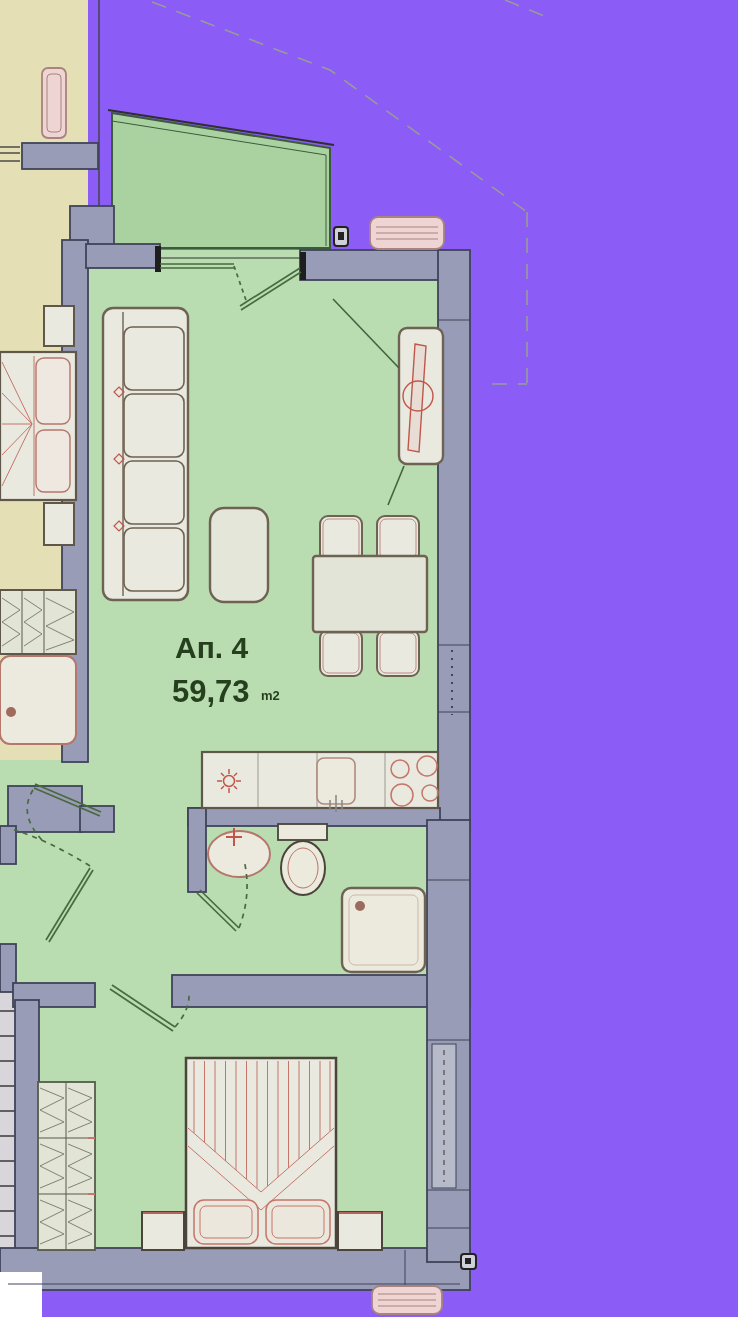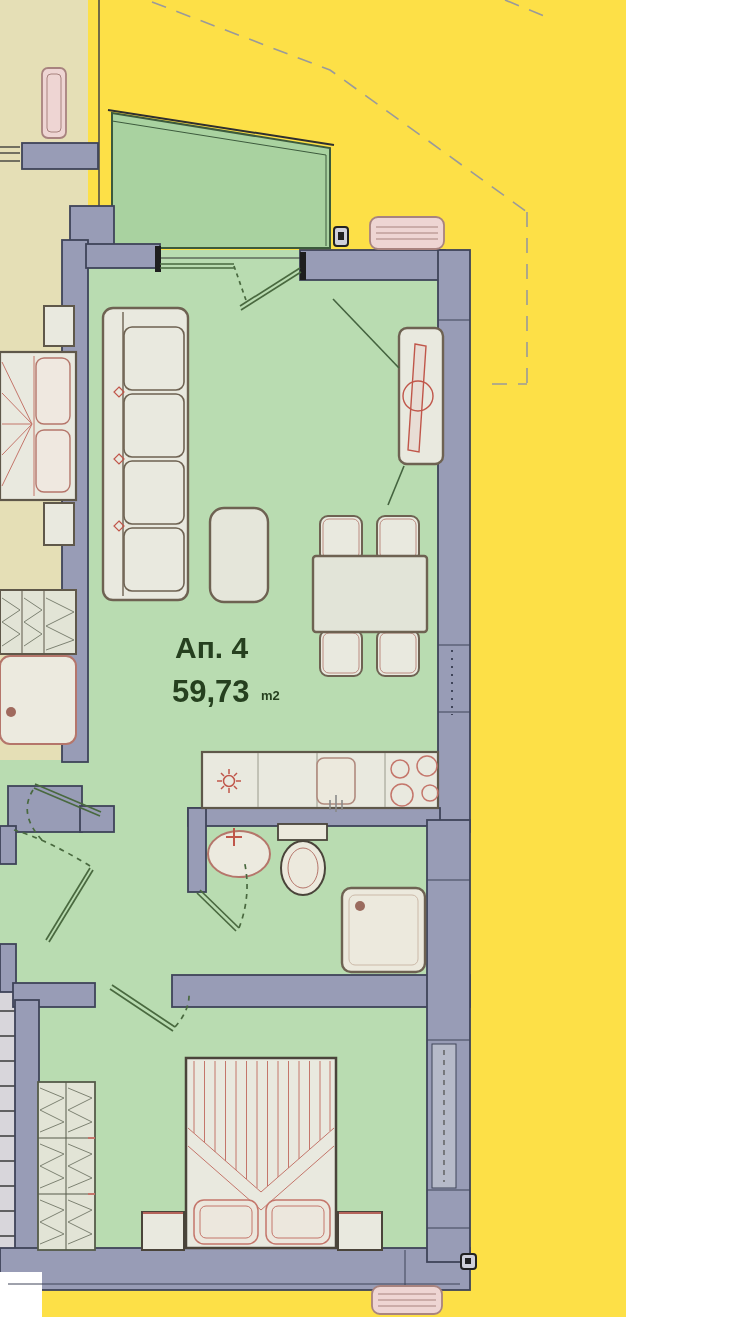--- a/index.html
+++ b/index.html
@@ -1,16 +1,16 @@
 <!DOCTYPE html>
 <html><head>
 <meta charset="utf-8">
 <style>
   html,body{margin:0;padding:0;background:#ffffff;}
-  #stage{position:relative;width:626px;height:1317px;background:#fde047;overflow:hidden;
+  #stage{position:relative;width:738px;height:1317px;background:#8b5cf6;overflow:hidden;
          font-family:"Liberation Sans",sans-serif;text-align:center;}
   svg{position:absolute;left:0;top:0;}
   .lbl{font-family:"Liberation Sans","DejaVu Sans",sans-serif;font-weight:600;fill:#26401f;}
 </style>
 </head>
 <body>
 
 <div id="stage">
 <svg width="738" height="1317" viewBox="0 0 738 1317">
 

